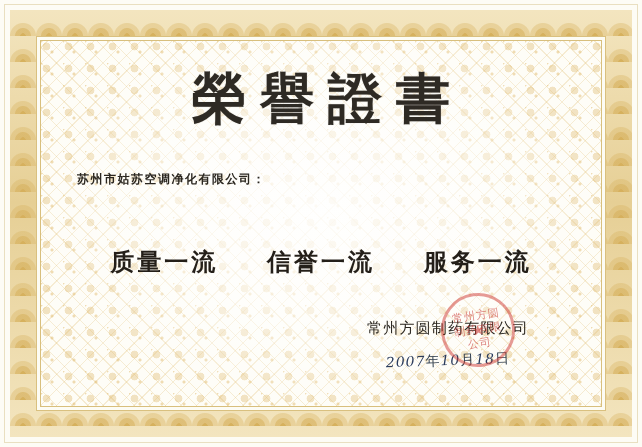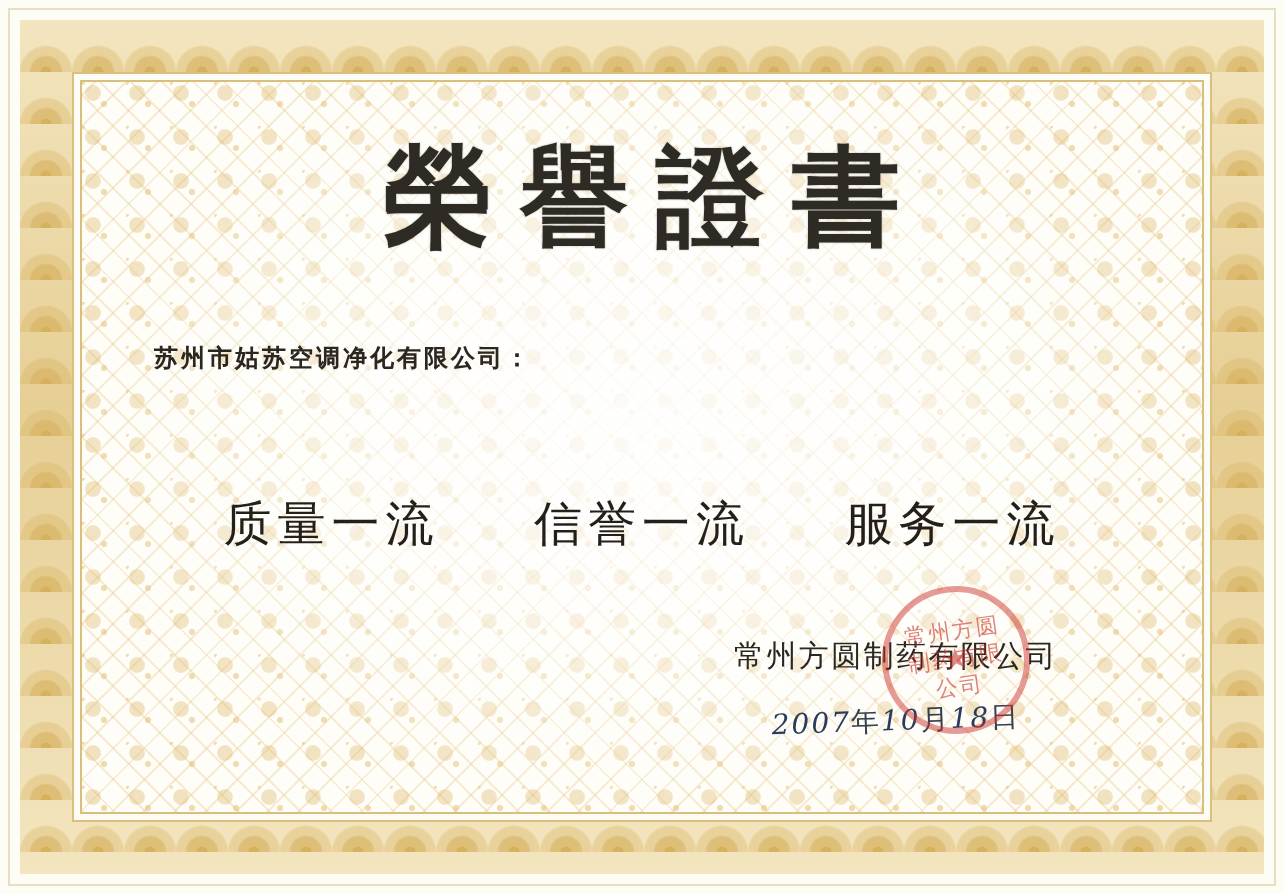--- a/index.html
+++ b/index.html
@@ -142,21 +142,21 @@
   }
 
   .citation {
     position: absolute;
     top: 205px;
     left: 0;
     right: 0;
     text-align: center;
     font-family: "DejaVu Serif", serif;
     font-size: 24px;
-    font-weight: normal;
+    font-weight: bold;
     letter-spacing: 3px;
     color: #241f19;
   }
   .citation .gap {
     display: inline-block;
     width: 26px;
   }
 
   .issuer-block {
     position: absolute;

